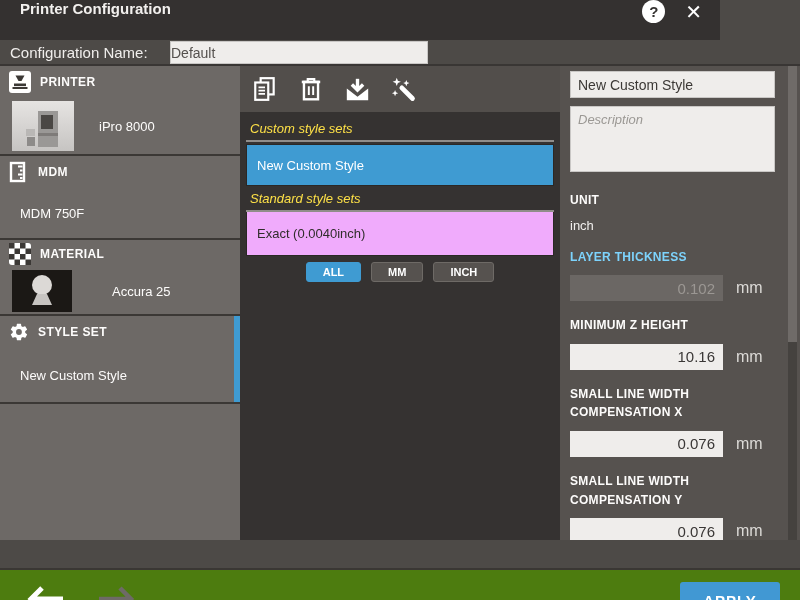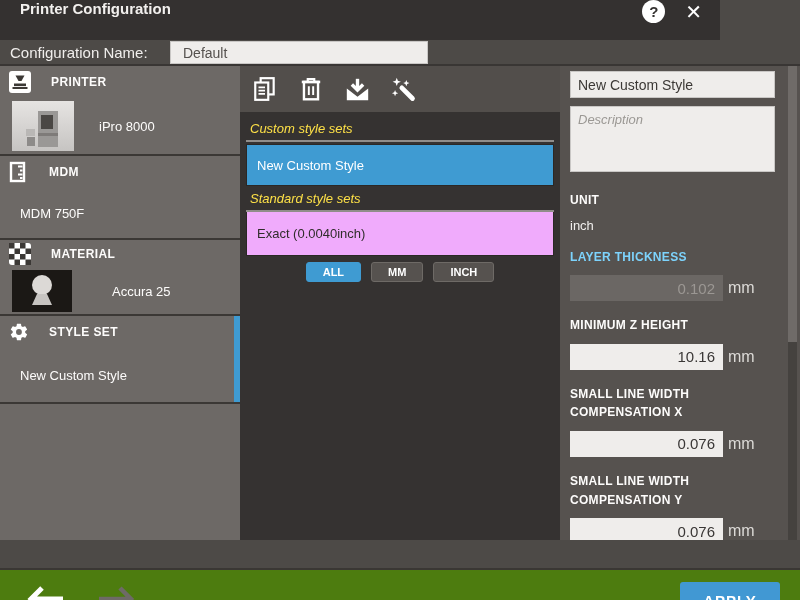--- a/index.html
+++ b/index.html
@@ -14,30 +14,30 @@
   .titlebar .title { margin-left:20px; font-size:15px; font-weight:bold; color:#f2f0ee; }
   .tb-actions { margin-left:auto; display:flex; align-items:center; gap:20px; margin-right:18px; }
   .help-btn { width:23px; height:23px; border-radius:50%; background:#fff; color:#343130;
     font-weight:bold; font-size:15px; display:flex; align-items:center; justify-content:center; cursor:pointer; }
   .close-btn { font-size:20px; color:#fff; cursor:pointer; line-height:1; }
   
   .configbar { position:absolute; top:40px; left:0; width:800px; height:26px;
     background:#4d4a47; border-bottom:2px solid #393634; display:flex; align-items:center; }
   .configbar .cfg-label { margin-left:10px; font-size:15px; color:#f0eeec; }
   .configbar input { position:absolute; left:170px; top:1px; width:258px; height:23px;
-    background:#efedeb; border:1px solid #c9c7c5; font-size:14px; color:#55514e; padding:0 12px;
+    background:#efedeb; border:1px solid #c9c7c5; font-size:14px; color:#55514e; padding:0 0;
     font-family:inherit; }
   
   .sidebar { position:absolute; left:0; top:66px; width:240px; height:474px; background:#6d6966; }
   .middle  { position:absolute; left:240px; top:66px; width:320px; height:474px; background:#353231; }
   .rightp  { position:absolute; left:560px; top:66px; width:240px; height:474px; background:#56524f; overflow:hidden; }
   
   .sb-section { position:relative; border-bottom:2px solid #3b3835; }
   .sb-section.active::after { content:""; position:absolute; right:0; top:0; bottom:0; width:6px; background:#3f9bd2; }
-  .sb-head { height:32px; display:flex; align-items:center; gap:20px; padding-left:9px; }
+  .sb-head { height:32px; display:flex; align-items:center; gap:9px; padding-left:9px; }
   .sb-head .sb-label { font-size:12px; font-weight:bold; letter-spacing:.4px; color:#fdfcfb; }
   .sb-item { display:flex; align-items:center; cursor:pointer; }
   .sb-item .sb-item-label { font-size:13px; color:#fdfcfb;padding-left:8px; }
   .ph-printer { width:62px; height:50px; margin-left:12px; background:linear-gradient(#e6e4e2,#c6c4c2);
     display:flex; align-items:flex-end; justify-content:center; }
   .ph-material { width:60px; height:42px; margin-left:12px; background:#1b1815;
     display:flex; align-items:center; justify-content:center; }
   
   .toolbar { height:46px; background:#524e4b; display:flex; align-items:center; gap:16px; padding-left:10px; }
   .tool { width:30px; height:30px; display:flex; align-items:center; justify-content:center; cursor:pointer; }
@@ -58,21 +58,21 @@
   .rp-inner { padding:5px 0 0 10px; width:218px; }
   .rp-name { width:205px; height:27px; background:#efedeb; border:1px solid #c9c7c5;
     font-size:14px; color:#3c3936; padding:0 7px; font-family:inherit; }
   .rp-desc { width:205px; height:66px; margin-top:8px; background:#efedeb; border:1px solid #c9c7c5;
     font-size:13px; color:#3c3936; padding:5px 7px; resize:none; font-family:inherit; }
   .rp-desc::placeholder { color:#9b9894; font-style:italic; }
   .fld-label { font-size:12px; font-weight:bold; color:#fdfcfb; letter-spacing:.3px;
     margin-top:15px; width:200px; line-height:1.55; }
   .fld-label.disabled { color:#7dd3fc; }
   .fld-value { font-size:13px; color:#f0eeec; margin-top:8px; }
-  .num-row { display:flex; align-items:center; gap:5px; margin-top:9px; }
+  .num-row { display:flex; align-items:center; gap:13px; margin-top:9px; }
   .num-input { width:153px; height:26px; text-align:right; padding:0 8px; border:none;
     background:#efedeb; font-size:15px; color:#3a3736; font-family:inherit; }
   .num-input.disabled { background:#6b6764; color:#9b9793; }
   .unit { font-size:16px; color:#dcdad7; }
   .rp-scroll { position:absolute; right:3px; top:0; width:9px; height:474px; background:#45423f; }
   .rp-thumb { position:absolute; top:0; left:0; width:9px; height:276px; background:#6f6b68; cursor:pointer; }
   
   .bottombar { position:absolute; top:568px; left:0; width:800px; height:60px;
     background:#4d7c0f; border-top:2px solid #3a3734; }
   .nav-back { position:absolute; left:24px; top:12px; cursor:pointer; }

